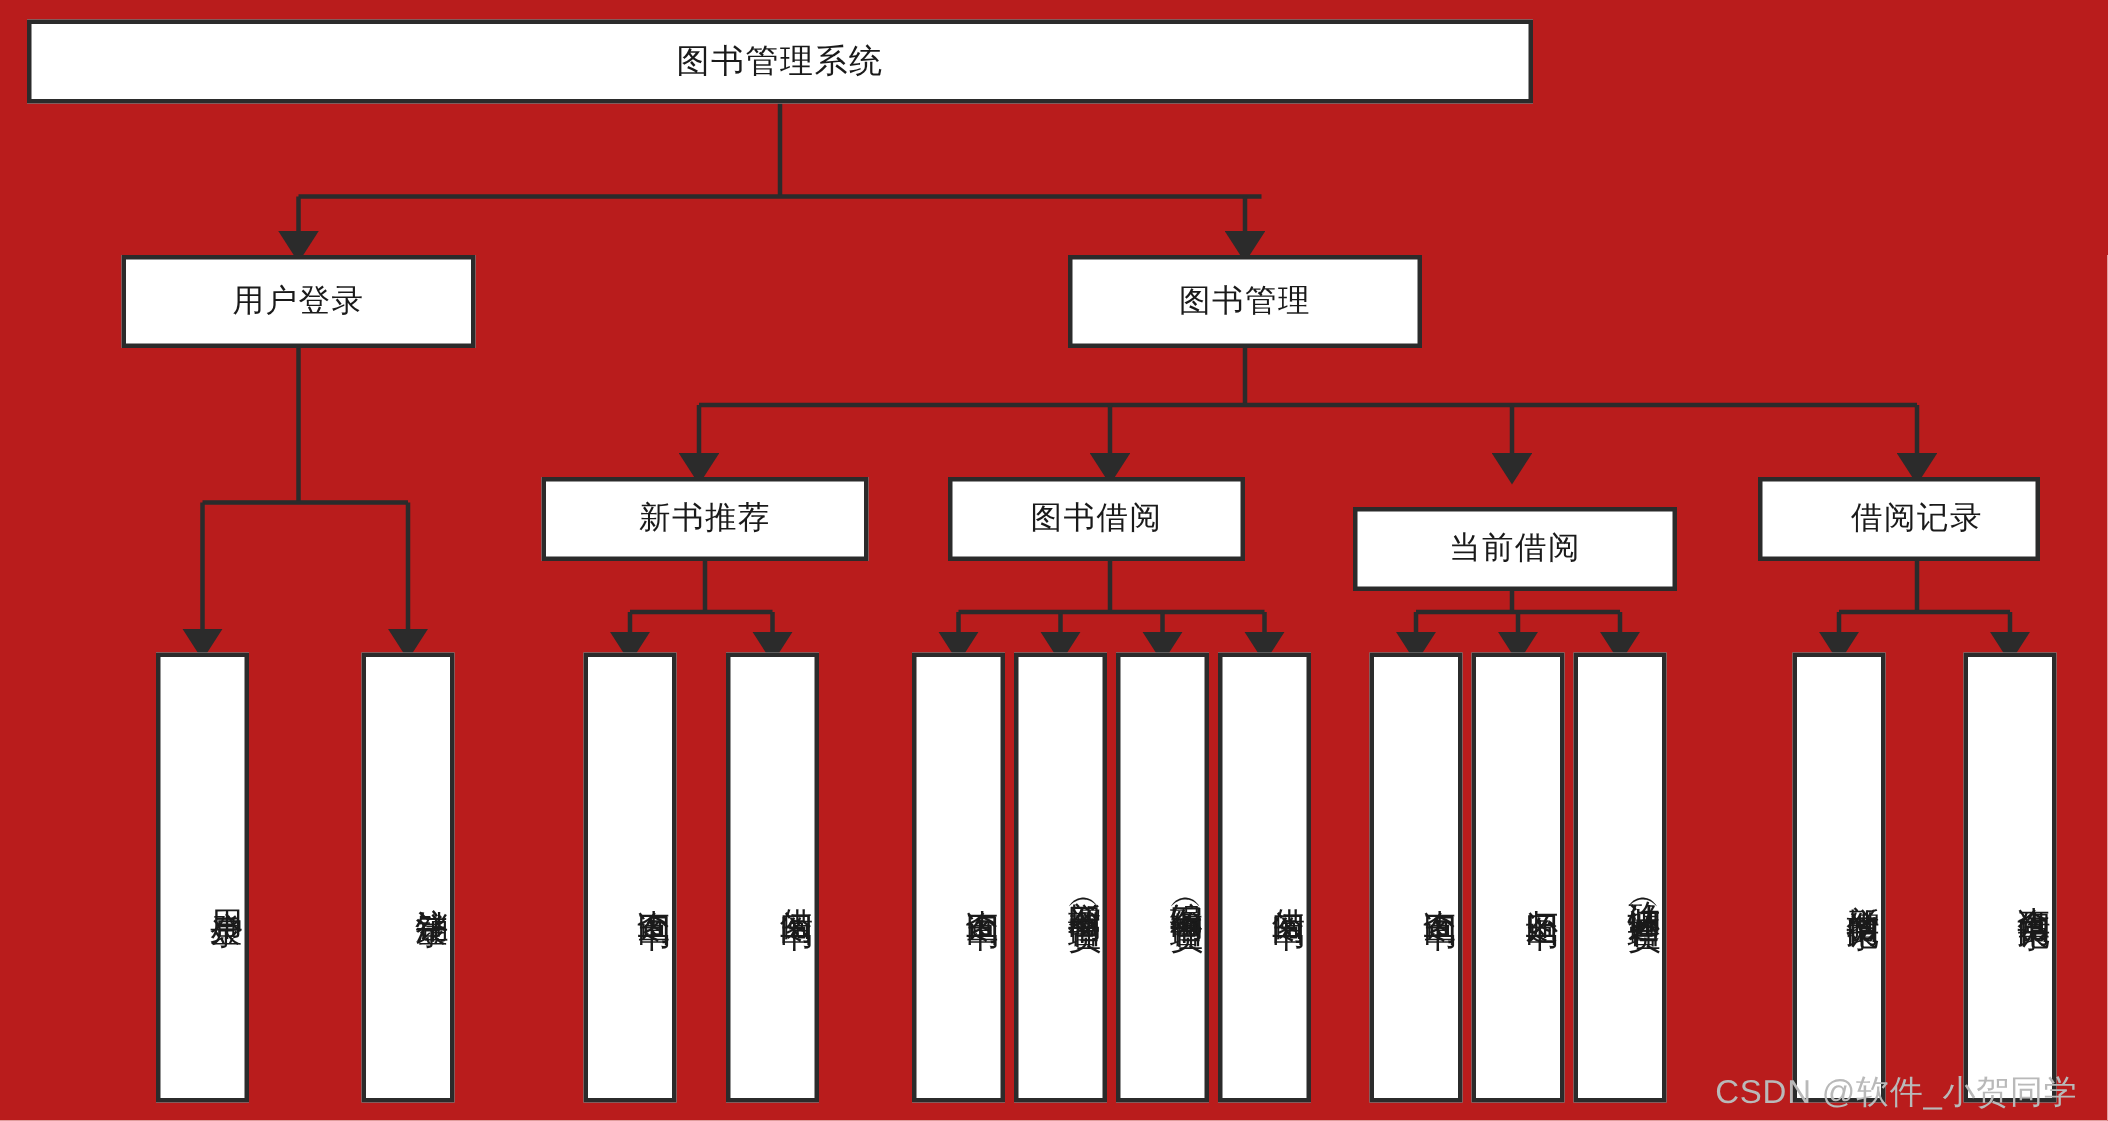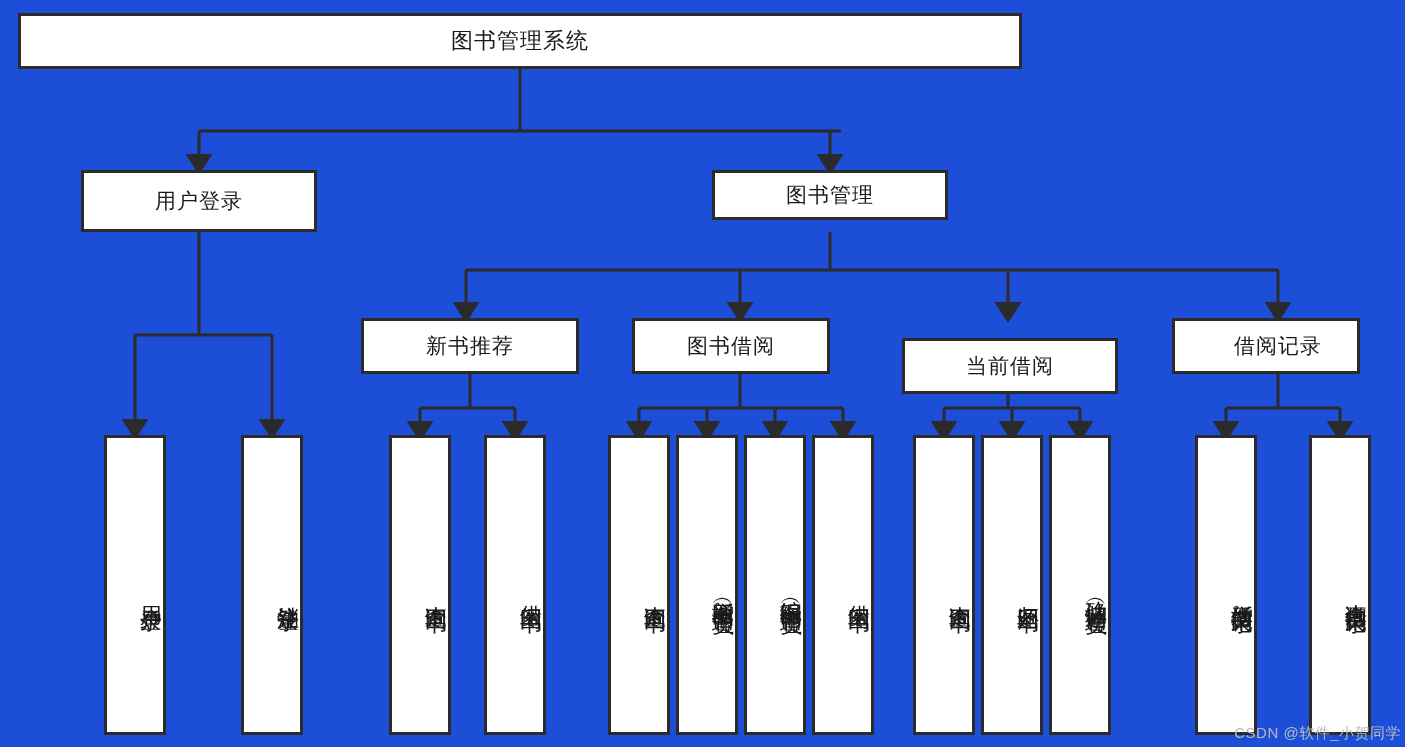--- a/index.html
+++ b/index.html
@@ -7,21 +7,21 @@
     padding: 0;
     background: #ffffff;
   }
   body {
     font-family: "Liberation Sans", "DejaVu Sans", sans-serif;
   }
   #canvas {
     position: relative;
     width: 1405px;
     height: 747px;
-    background: #1d4ed8;
+    background: #b91c1c;
     overflow: hidden;
   }
   .node {
     position: absolute;
     box-sizing: border-box;
     border: 3px solid #2b2b2b;
     background: #ffffff;
     display: flex;
     align-items: center;
     justify-content: center;
@@ -54,23 +54,23 @@
     position: absolute;
     left: 0;
     top: 0;
     width: 1405px;
     height: 747px;
     z-index: 1;
     pointer-events: none;
   }
   #watermark {
     position: absolute;
-    right: 4px;
+    right: 20px;
     bottom: 4px;
-    font-size: 15px;
+    font-size: 22px;
     color: #b9b9b9;
     z-index: 5;
     letter-spacing: 0.5px;
     white-space: nowrap;
   }
 </style>
 </head>
 <body>
 
 <div id="canvas">
@@ -125,21 +125,21 @@
     </g>
   </svg>
 
   <div class="node root" style="left:18px; top:13px; width:1004px; height:56px;">
     <span class="lbl">图书管理系统</span>
   </div>
 
   <div class="node horiz" style="left:81px; top:170px; width:236px; height:62px;">
     <span class="lbl">用户登录</span>
   </div>
-  <div class="node horiz" style="left:712px; top:170px; width:236px; height:50px;">
+  <div class="node horiz" style="left:712px; top:170px; width:236px; height:62px;">
     <span class="lbl">图书管理</span>
   </div>
 
   <div class="node horiz" style="left:361px; top:318px; width:218px; height:56px;">
     <span class="lbl">新书推荐</span>
   </div>
   <div class="node horiz" style="left:632px; top:318px; width:198px; height:56px;">
     <span class="lbl">图书借阅</span>
   </div>
   <div class="node horiz" style="left:902px; top:318px; width:216px; height:56px;margin-top:20px;">

